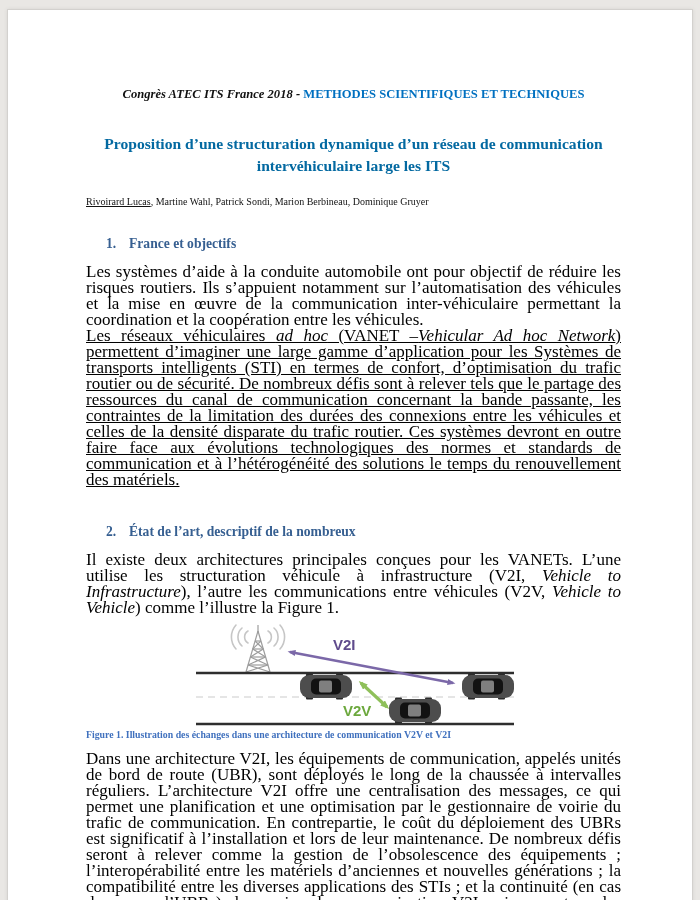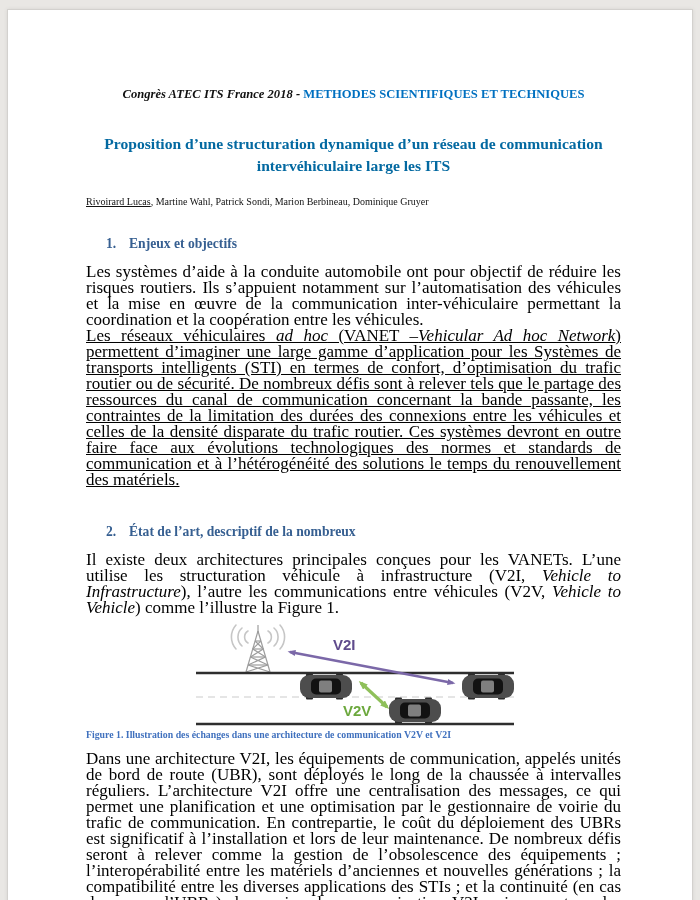--- a/index.html
+++ b/index.html
@@ -95,21 +95,21 @@
       <div>Proposition d’une structuration dynamique d’un réseau de communication</div>
       <div>intervéhiculaire large les ITS</div>
     </div>
 
     <div class="authors">
       <span class="lead">Rivoirard Lucas</span><span>, Martine Wahl, Patrick Sondi, Marion Berbineau, Dominique Gruyer</span>
     </div>
 
     <div class="sec-heading h1-a">
       <span class="num">1.</span>
-      <span>Enjeux et objectifs</span>
+      <span>France et objectifs</span>
     </div>
 
     <p class="body-p">Les systèmes d’aide à la conduite automobile ont pour objectif de réduire les risques routiers. Ils s’appuient notamment sur l’automatisation des véhicules et la mise en œuvre de la communication inter-véhiculaire permettant la coordination et la coopération entre les véhicules.</p>
 
     <p class="body-p cont"><span>Les réseaux véhiculaires </span><em>ad hoc</em><span> (VANET –</span><em>Vehicular Ad hoc Network</em><span>) permettent d’imaginer une large gamme d’application pour les Systèmes de transports intelligents (STI) en termes de confort, d’optimisation du trafic routier ou de sécurité. De nombreux défis sont à relever tels que le partage des ressources du canal de communication concernant la bande passante, les contraintes de la limitation des durées des connexions entre les véhicules et celles de la densité disparate du trafic routier. Ces systèmes devront en outre faire face aux évolutions technologiques des normes et standards de communication et à l’hétérogénéité des solutions le temps du renouvellement des matériels.</span></p>
 
     <div class="sec-heading h2-a">
       <span class="num">2.</span>
       <span>État de l’art, descriptif de la nombreux</span>
     </div>

